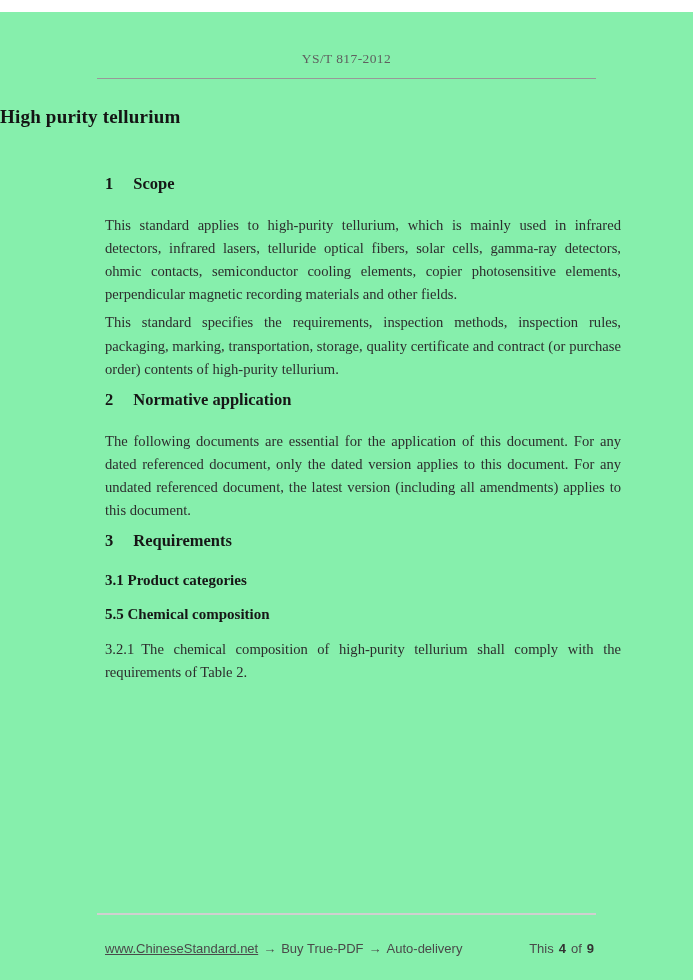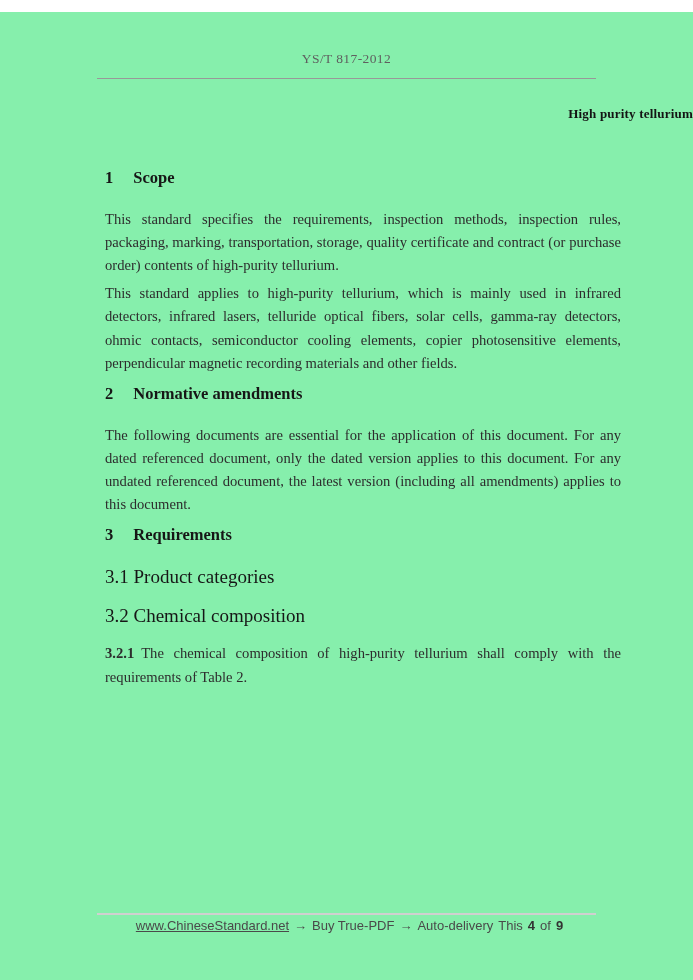--- a/index.html
+++ b/index.html
@@ -20,66 +20,66 @@
     color: #5f5f5f;
     letter-spacing: 0.4px;
   }
   .header-rule {
     border: none;
     border-top: 1px solid #989898;
     margin: 11px 97px 0 97px;
     height: 0;
   }
   .doc-title {
-    text-align: right;
+    text-align: left;
     margin-top: 27px;
-    font-size: 13px;
+    font-size: 19px;
     font-weight: bold;
     color: #141414;
     letter-spacing: 0.2px;
   }
   
   .content { padding: 0 72px 0 105px; }
   .sec-h1 {
     font-size: 16.5px;
     font-weight: bold;
     color: #161616;
     margin: 9px 0 19px 0;
     line-height: 1.25;
   }
   .sec-h1.first { margin-top: 46px; }
   .sec-h1 .sec-num { display: inline-block; margin-right: 20px; }
   .sec-h2 {
-    font-size: 19px;
-    font-weight: normal;
+    font-size: 15px;
+    font-weight: bold;
     color: #161616;
     margin: 9px 0 14px 0;
     line-height: 1.3;
   }
   .para {
     font-size: 14.6px;
     line-height: 23.2px;
     text-align: justify;
     margin: 0 0 5px 0;
   }
   .para.ref { margin: 4px 0 9px 26px; }
-  .clause-num { font-weight: bold; margin-right: 7px; }
+  .clause-num { font-weight: normal; margin-right: 7px; }
   
   .page-footer {
     position: absolute;
     top: 901px;
     left: 97px;
     right: 97px;
     border-top: 2px solid #d0d0d0;
-    padding-top: 3px;
+    padding-top: 26px;
     font-family: "Liberation Sans", "DejaVu Sans", sans-serif;
     font-size: 13px;
     color: #4a4a4a;
     display: flex;
-    justify-content: center;
+    justify-content: space-between;
     align-items: baseline;
   }
   .footer-left { padding-left: 8px; white-space: nowrap; }
   .site-link {
     color: #4a4a4a;
     text-decoration: underline;
     cursor: pointer;
   }
   .arrow { padding: 0 5px; color: #4a4a4a; }
   .footer-right { white-space: nowrap; padding-right: 2px; }
@@ -96,35 +96,35 @@
     <hr class="header-rule">
   </div>
 
   <div class="doc-title">High purity tellurium</div>
 
   <div class="content">
 
     <div class="sec-h1 first">
       <span class="sec-num">1</span><span>Scope</span>
     </div>
+    <p class="para">This standard applies to high-purity tellurium, which is mainly used in infrared detectors, infrared lasers, telluride optical fibers, solar cells, gamma-ray detectors, ohmic contacts, semiconductor cooling elements, copier photosensitive elements, perpendicular magnetic recording materials and other fields.</p>
     <p class="para">This standard specifies the requirements, inspection methods, inspection rules, packaging, marking, transportation, storage, quality certificate and contract (or purchase order) contents of high-purity tellurium.</p>
-    <p class="para">This standard applies to high-purity tellurium, which is mainly used in infrared detectors, infrared lasers, telluride optical fibers, solar cells, gamma-ray detectors, ohmic contacts, semiconductor cooling elements, copier photosensitive elements, perpendicular magnetic recording materials and other fields.</p>
 
     <div class="sec-h1">
-      <span class="sec-num">2</span><span>Normative amendments</span>
+      <span class="sec-num">2</span><span>Normative application</span>
     </div>
     <p class="para">The following documents are essential for the application of this document. For any dated referenced document, only the dated version applies to this document. For any undated referenced document, the latest version (including all amendments) applies to this document.</p>
 
     <div class="sec-h1">
       <span class="sec-num">3</span><span>Requirements</span>
     </div>
 
     <div class="sec-h2">3.1 Product categories</div>
 
-    <div class="sec-h2">3.2 Chemical composition</div>
+    <div class="sec-h2">5.5 Chemical composition</div>
     <p class="para"><span class="clause-num">3.2.1</span><span>The chemical composition of high-purity tellurium shall comply with the requirements of Table 2.</span></p>
 
   </div>
 
   <div class="page-footer">
     <div class="footer-left">
       <span class="site-link">www.ChineseStandard.net</span><span class="arrow">→</span><span>Buy True-PDF</span><span class="arrow">→</span><span>Auto-delivery</span>
     </div>
     <div class="footer-right">
       <span>This</span><span class="pg-num">4</span><span>of</span><span class="pg-num">9</span>

